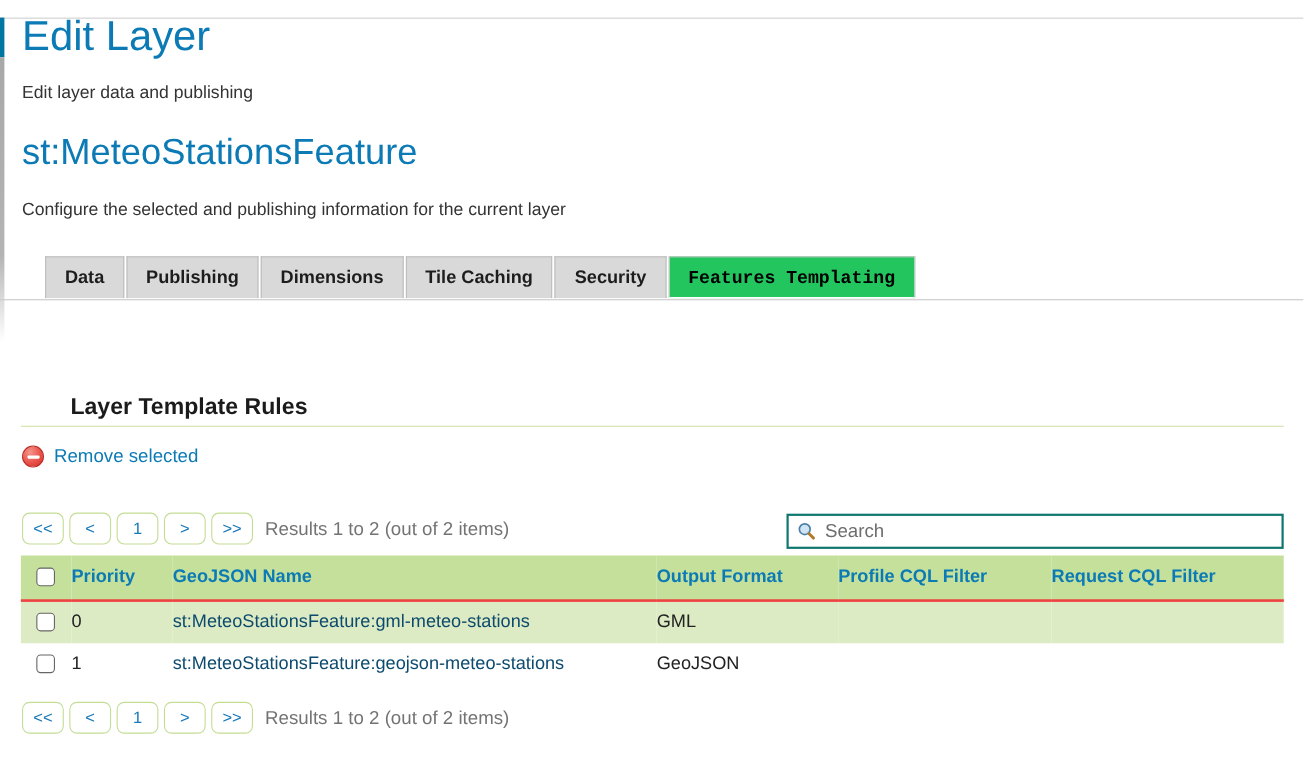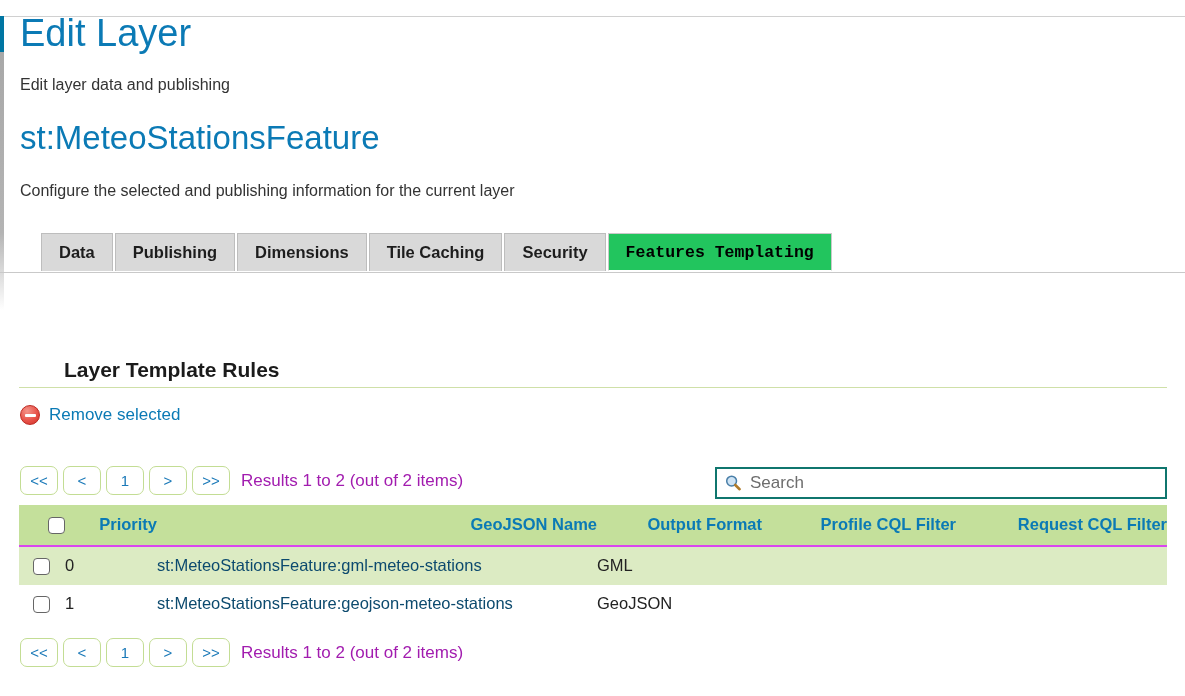--- a/index.html
+++ b/index.html
@@ -213,21 +213,21 @@
     border: 1px solid #c3dd94;
     border-radius: 7px;
     color: #1a79b8;
     font-size: 15px;
     cursor: pointer;
     white-space: nowrap;
   }
   .pager-info {
     margin-left: 6px;
     font-size: 17px;
-    color: #a21caf;
+    color: #737373;
     white-space: nowrap;
   }
 
   
   #search-wrap {
     position: absolute;
     left: 715px;
     top: 451px;
     width: 452px;
     height: 32px;
@@ -263,26 +263,26 @@
     left: 19px;
     top: 489px;
     width: 1148px;
     border-collapse: collapse;
     table-layout: fixed;
   }
   #rules-table thead tr {
     background: #c4e09b;
   }
   #rules-table thead th {
-    text-align: right;
+    text-align: left;
     font-size: 16.5px;
     font-weight: bold;
     color: #0b7ab5;
     padding: 10px 0 11px 0;
-    border-bottom: 2px solid #d946ef;
+    border-bottom: 2px solid #ef4444;
     cursor: pointer;
     white-space: nowrap;
   }
   #rules-table tbody td {
     font-size: 16.5px;
     color: #222222;
     padding: 9px 0 10px 0;
     vertical-align: middle;
     white-space: nowrap;
   }

